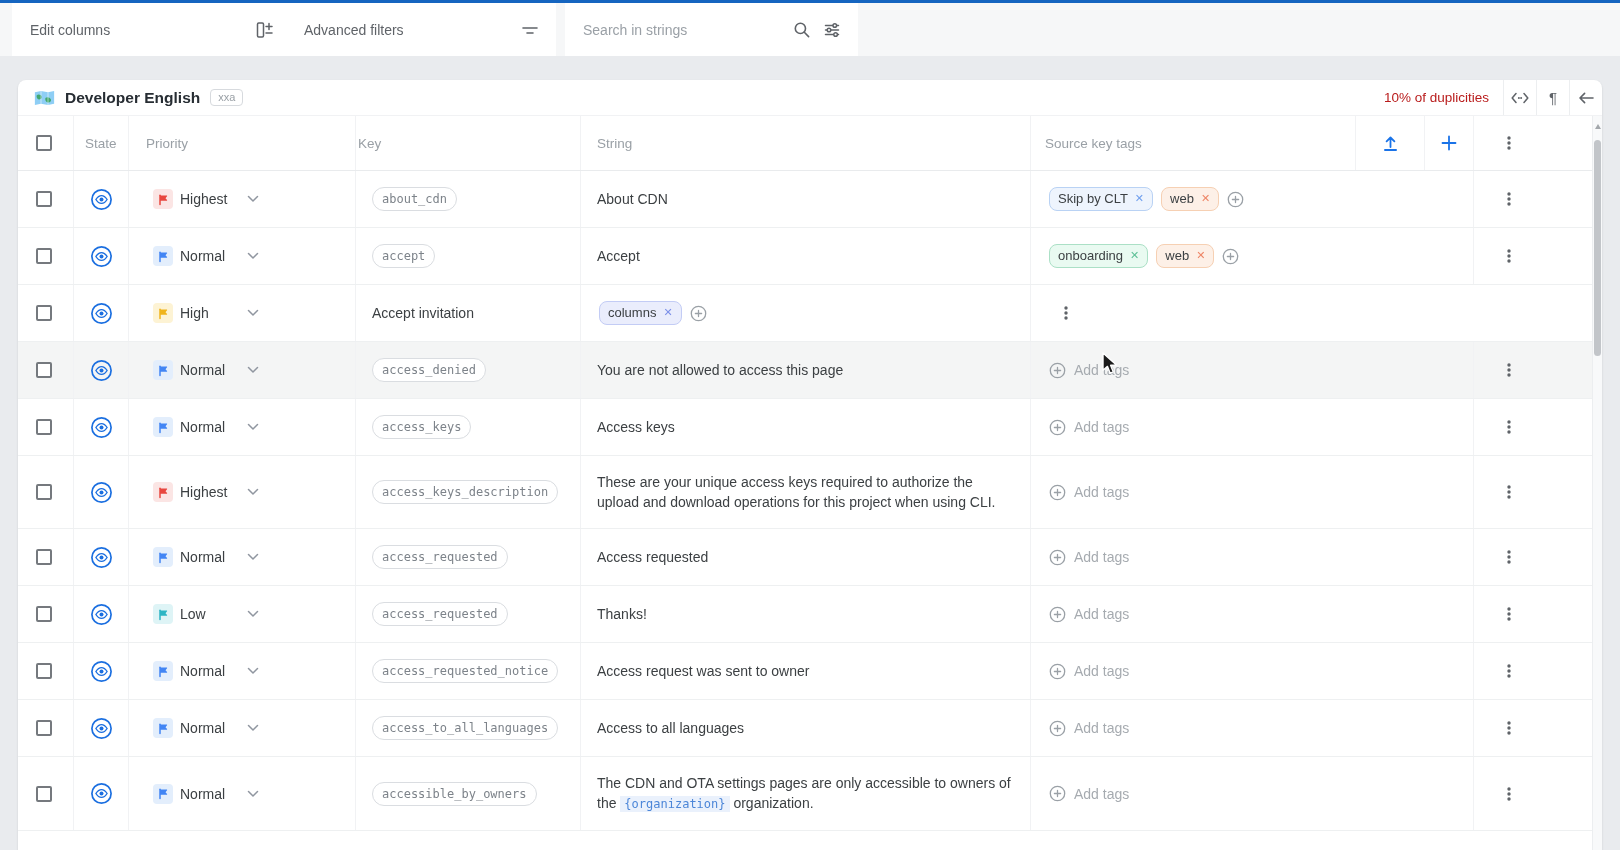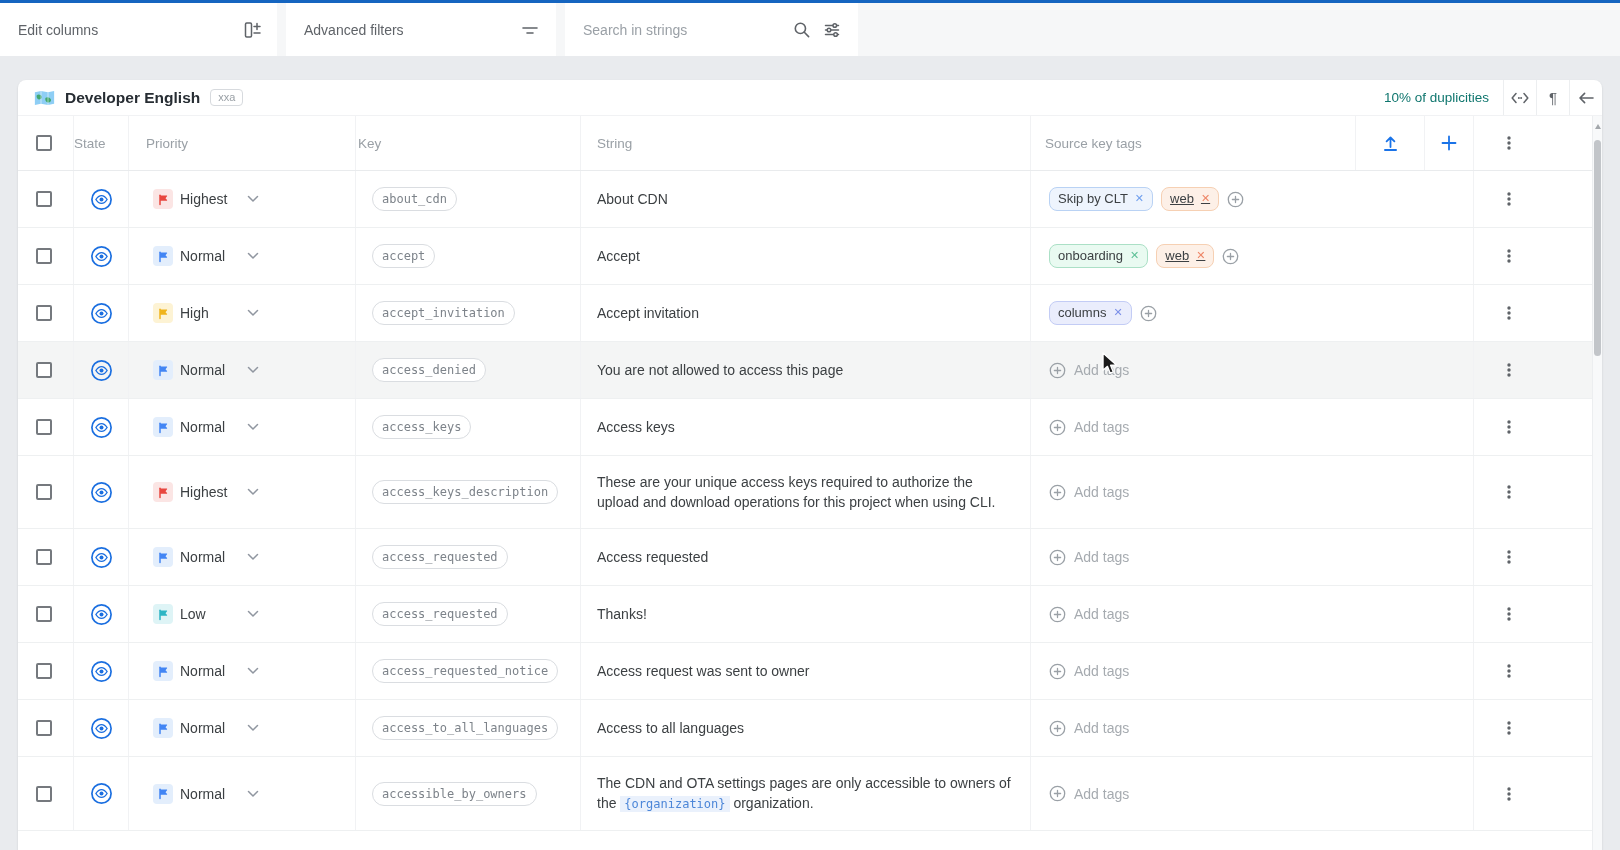--- a/index.html
+++ b/index.html
@@ -4,50 +4,50 @@
 <style>
   * { margin:0; padding:0; box-sizing:border-box; }
   html,body { width:1620px; height:850px; overflow:hidden; }
   body { font-family:"Liberation Sans", sans-serif; background:#e9ebee; position:relative; color:#3c4043; }
 
   .topline { position:absolute; top:0; left:0; width:100%; height:3px; background:#1565c0; }
 
   
   .toolbar { position:absolute; top:3px; left:0; width:100%; height:53px; background:#f6f7f8; }
   .tb-sec { position:absolute; top:0; height:53px; background:#fff; display:flex; align-items:center; padding:0 14px 0 18px; }
-  .tb-sec.s1 { left:0; width:277px; }
+  .tb-sec.s1 { left:12px; width:277px; }
   .tb-sec.s2 { left:286px; width:270px; }
   .tb-sec.s3 { left:565px; width:293px; }
   .tb-label { flex:1; font-size:14px; color:#5f6368; }
   .tb-input { flex:1; border:none; outline:none; font-size:14px; color:#c2410c; font-family:"Liberation Sans",sans-serif; background:transparent; }
   .tb-input::placeholder { color:#9aa0a6; }
   .tb-ic { display:flex; align-items:center; justify-content:center; width:24px; height:24px; margin-left:6px; }
 
   
   .card { position:absolute; left:18px; top:80px; width:1584px; height:778px; background:#fff;
           border-radius:8px 8px 0 0; box-shadow:0 1px 2px rgba(60,64,67,.18); }
 
   .card-header { height:36px; display:flex; align-items:center; padding-left:16px; border-bottom:1px solid #f1f2f4; }
   .map-ic { display:flex; margin-right:10px; }
   .title { font-size:15.5px; font-weight:bold; color:#272d33; }
   .badge { margin-left:10px; font-size:11px; color:#9aa0a6; border:1px solid #d7dade; border-radius:4px; padding:2px 7px; line-height:1; }
   .ch-right { margin-left:auto; display:flex; align-items:center; height:100%; }
-  .dup { font-size:13.5px; color:#0f766e; margin-right:14px; }
+  .dup { font-size:13.5px; color:#b91c1c; margin-right:14px; }
   .ch-ic { width:33px; height:100%; display:flex; align-items:center; justify-content:center; border-left:1px solid #eceef0; cursor:pointer; }
   .pilcrow { font-size:15px; color:#5f6368; }
 
   
   .thead, .trow { display:grid; }
   .thead { grid-template-columns:55px 55px 227px 225px 450px 325px 69px 49px 119px; height:55px; border-bottom:1px solid #e9ebed; }
   .trow  { grid-template-columns:55px 55px 227px 225px 450px 443px 119px; min-height:57px; border-bottom:1px solid #eef0f1; background:#fff; }
   .trow.hovered { background:#f4f5f5; }
   .td, .th { display:flex; align-items:center; }
   .bl { border-left:1px solid #f1f2f4; }
   .th { font-size:13.5px; color:#9aa0a6; }
-  .th.h-state { }
+  .th.h-state { padding-left:11px; }
   .th.h-prio  { padding-left:17px; }
   .th.h-key   { padding-left:2px; }
   .th.h-str   { padding-left:16px; }
   .th.h-tags  { padding-left:14px; }
   .th.center, .td.center { justify-content:center; }
 
   .checkbox { width:16px; height:16px; border:2px solid #75797e; border-radius:2px; background:#fff; cursor:pointer; display:inline-block; }
   .c-cb { padding-left:18px; }
 
   .eye { display:flex; cursor:pointer; }
@@ -69,21 +69,21 @@
   .c-str { padding:16px 14px 16px 16px; }
   .str { font-size:14px; line-height:20px; color:#3c4043; max-width:424px; }
   .inline-code { font-family:"DejaVu Sans Mono", monospace; font-size:12px; color:#4c86d8; background:#eaf1fc; border-radius:0; padding:1px 4px; }
 
   .c-tags { padding-left:18px; }
   .tags-list { display:flex; align-items:center; gap:8px; }
   .tag { display:inline-flex; align-items:center; gap:7px; font-size:13px; color:#3c4043; border-radius:8px;
          padding:3px 8px; border:1px solid; line-height:1.2; cursor:default; }
   .tag .x { font-size:11px; cursor:pointer; }
   .tag-blue   { background:#eef4fd; border-color:#b9d2f4; } .tag-blue .x   { color:#6f9fee; }
-  .tag-orange { background:#fdf0e7; border-color:#f6d0b3;text-decoration:underline; } .tag-orange .x { color:#ee8566; }
+  .tag-orange { background:#fdf0e7; border-color:#f6d0b3; } .tag-orange .x { color:#ee8566; }
   .tag-green  { background:#e9faf1; border-color:#abe0c6; } .tag-green .x  { color:#5dc096; }
   .tag-indigo { background:#eaedfc; border-color:#c3ccf5; } .tag-indigo .x { color:#7b8fe8; }
   .pluscirc { display:flex; flex:none; }
   .add-tags { display:flex; align-items:center; gap:8px; background:none; border:none; font-family:"Liberation Sans",sans-serif;
               font-size:14px; color:#a6abb0; cursor:pointer; padding:0; }
 
   .c-kebab { padding-left:27px; }
   .kebab { display:flex; cursor:pointer; }
 
   
@@ -351,23 +351,20 @@
           </svg>
         </span>
         <span class="prio-label">High</span>
         <span class="chev">
           <svg width="12" height="8" viewBox="0 0 12 8">
                 <path d="M1.5 1.5 L6 6 L10.5 1.5" fill="none" stroke="#9096a0" stroke-width="1.5" stroke-linecap="round" stroke-linejoin="round"></path>
               </svg>
         </span>
       </span>
     </div>
-    <div class="td c-key bl">
-      <span class="key-chip">accept_invitation</span>
-    </div>
     <div class="td c-str bl">
       <div class="str">Accept invitation</div>
     </div>
     <div class="td c-tags bl">
       <div class="tags-list">
             <span class="tag tag-indigo">
               <span>columns</span>
               <span class="x">✕</span>
             </span>
             <span class="pluscirc">

